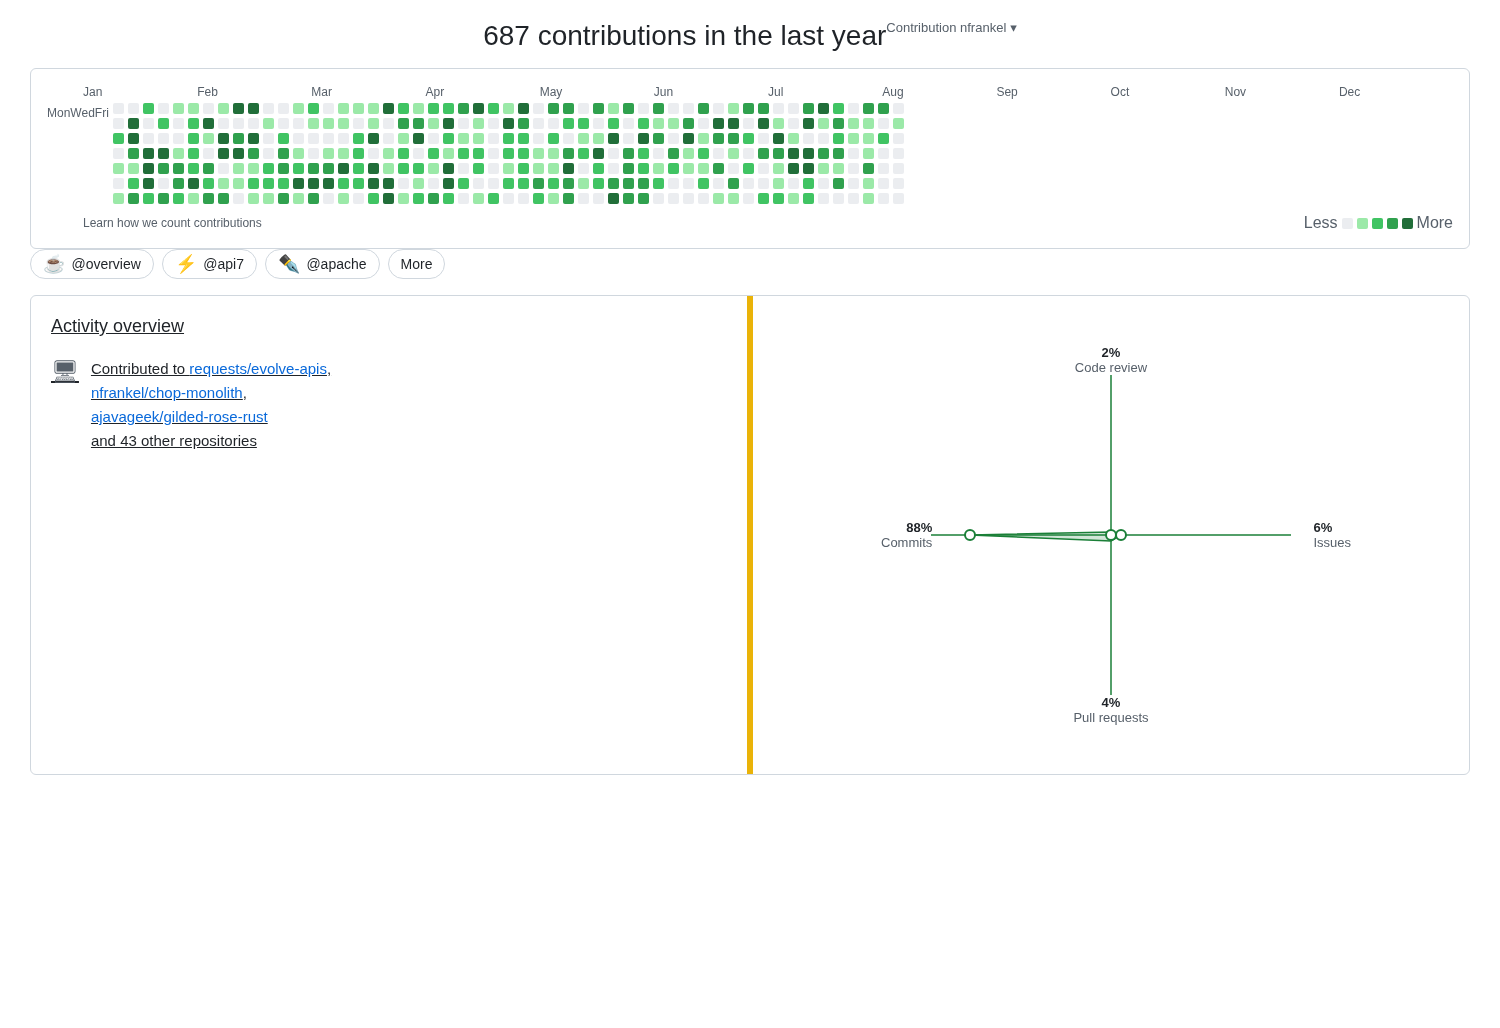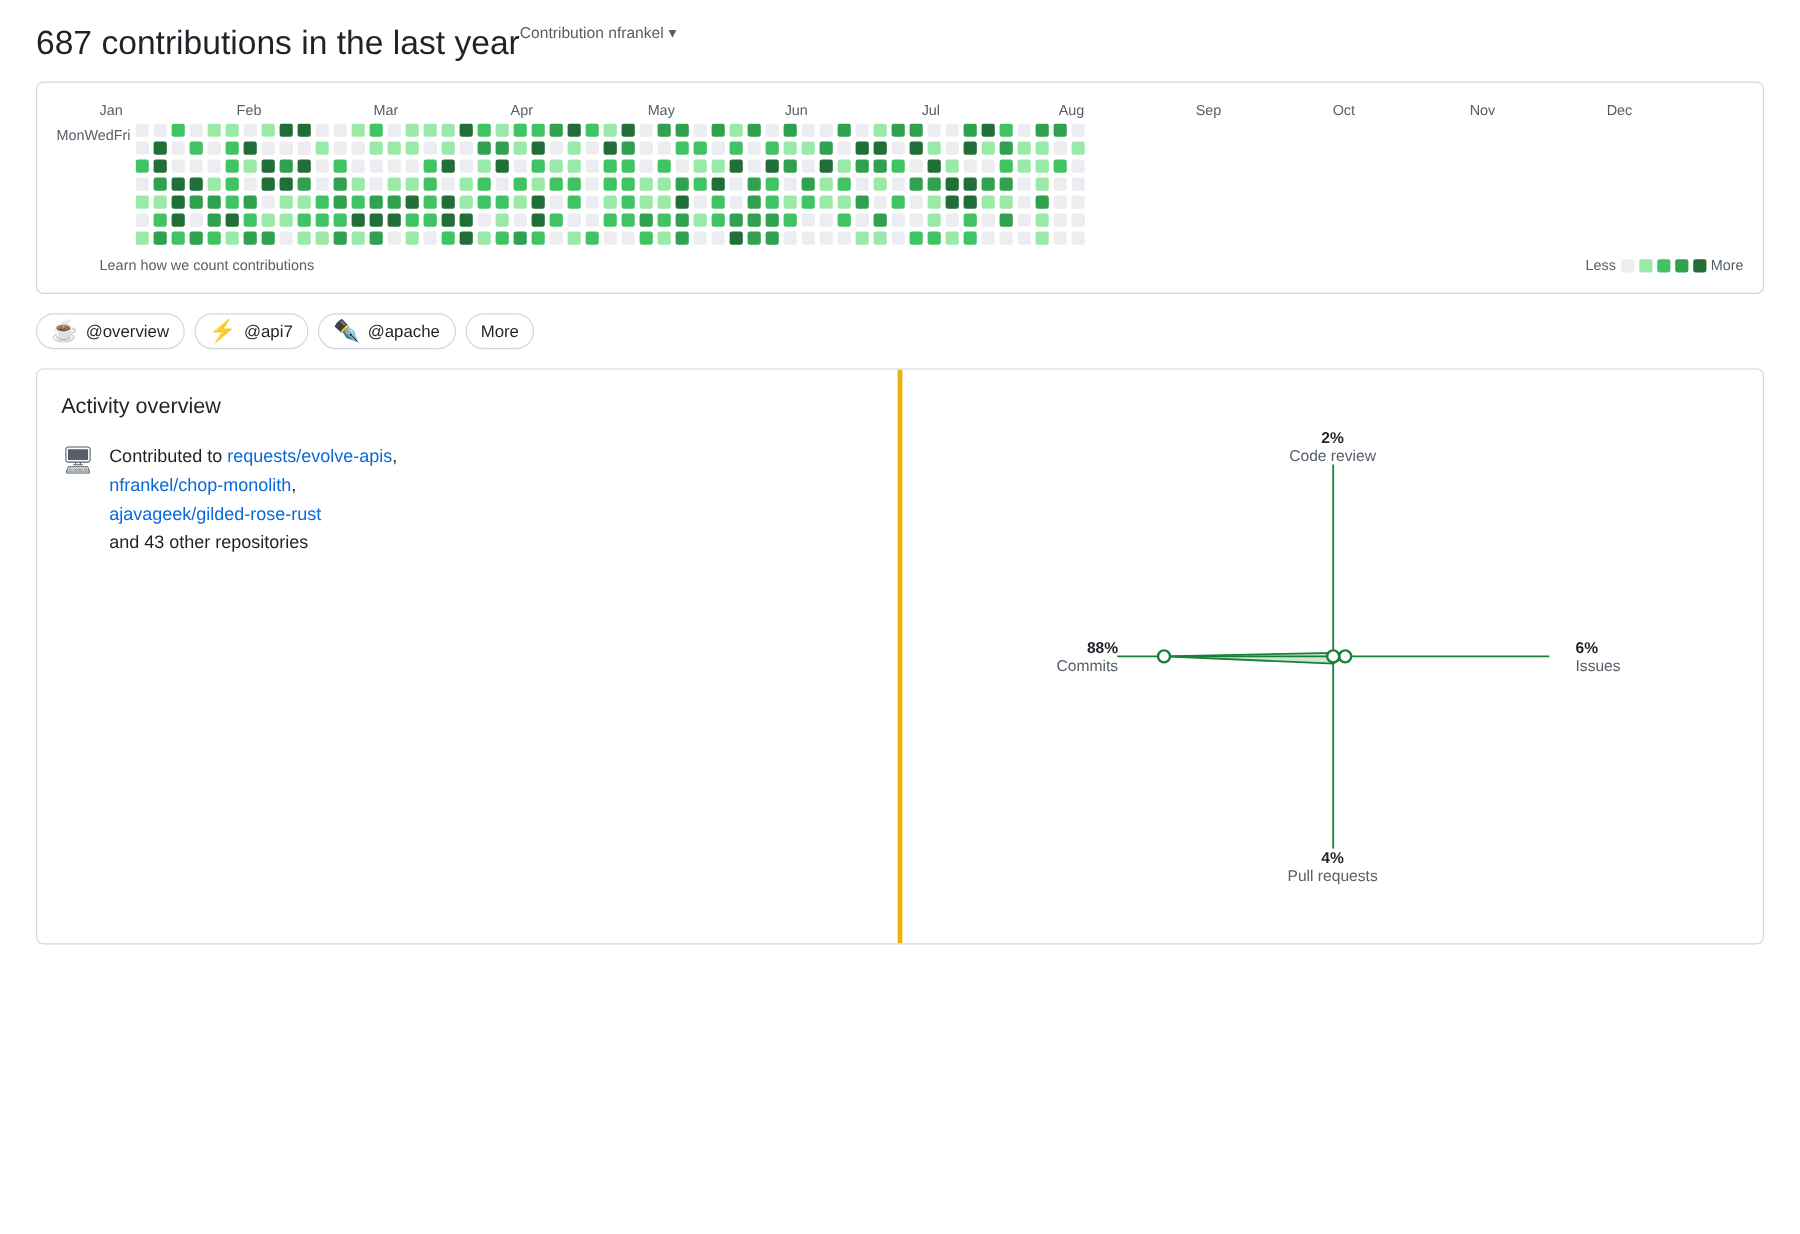--- a/index.html
+++ b/index.html
@@ -9,21 +9,21 @@
       color: #1f2328;
       background: #fff;
       width: 1500px;
       min-height: 1028px;
       padding: 20px 30px;
     }
 
     
     .header {
       display: flex;
-      justify-content: flex-start;
+      justify-content: center;
       align-items: flex-start;
       margin-bottom: 16px;
     }
     .contributions-title {
       font-size: 28px;
       font-weight: 400;
       color: #1f2328;
     }
     .contribution-settings {
       font-size: 13px;
@@ -32,21 +32,21 @@
       display: flex;
       align-items: center;
       gap: 4px;
     }
 
     
     .graph-container {
       border: 1px solid #d0d7de;
       border-radius: 6px;
       padding: 16px;
-      margin-bottom: 16px;
+      margin-bottom: 0;
     }
     .graph-months {
       display: flex;
       margin-left: 36px;
       margin-bottom: 4px;
     }
     .month-label {
       font-size: 12px;
       color: #57606a;
       flex: 1;
@@ -100,21 +100,21 @@
       margin-left: 36px;
     }
     .learn-link {
       font-size: 12px;
       color: #57606a;
     }
     .legend {
       display: flex;
       align-items: center;
       gap: 4px;
-      font-size: 12px;
+      font-size: 16px;
       color: #57606a;
     }
     .legend-cell {
       width: 11px;
       height: 11px;
       border-radius: 2px;
     }
 
     
     .org-filters {
@@ -145,21 +145,22 @@
       display: flex;
       gap: 0;
       border: 1px solid #d0d7de;
       border-radius: 6px;
       overflow: hidden;
       min-height: 480px;
     }
     .activity-panel {
       flex: 1;
       padding: 20px;
-      border-right: 4px solid #eab308;
+      border-right: 6px solid #eab308;
+      text-decoration: underline;
     }
     .activity-title {
       font-size: 18px;
       font-weight: 400;
       margin-bottom: 20px;
       color: #1f2328;
     }
     .activity-item {
       display: flex;
       gap: 12px;

